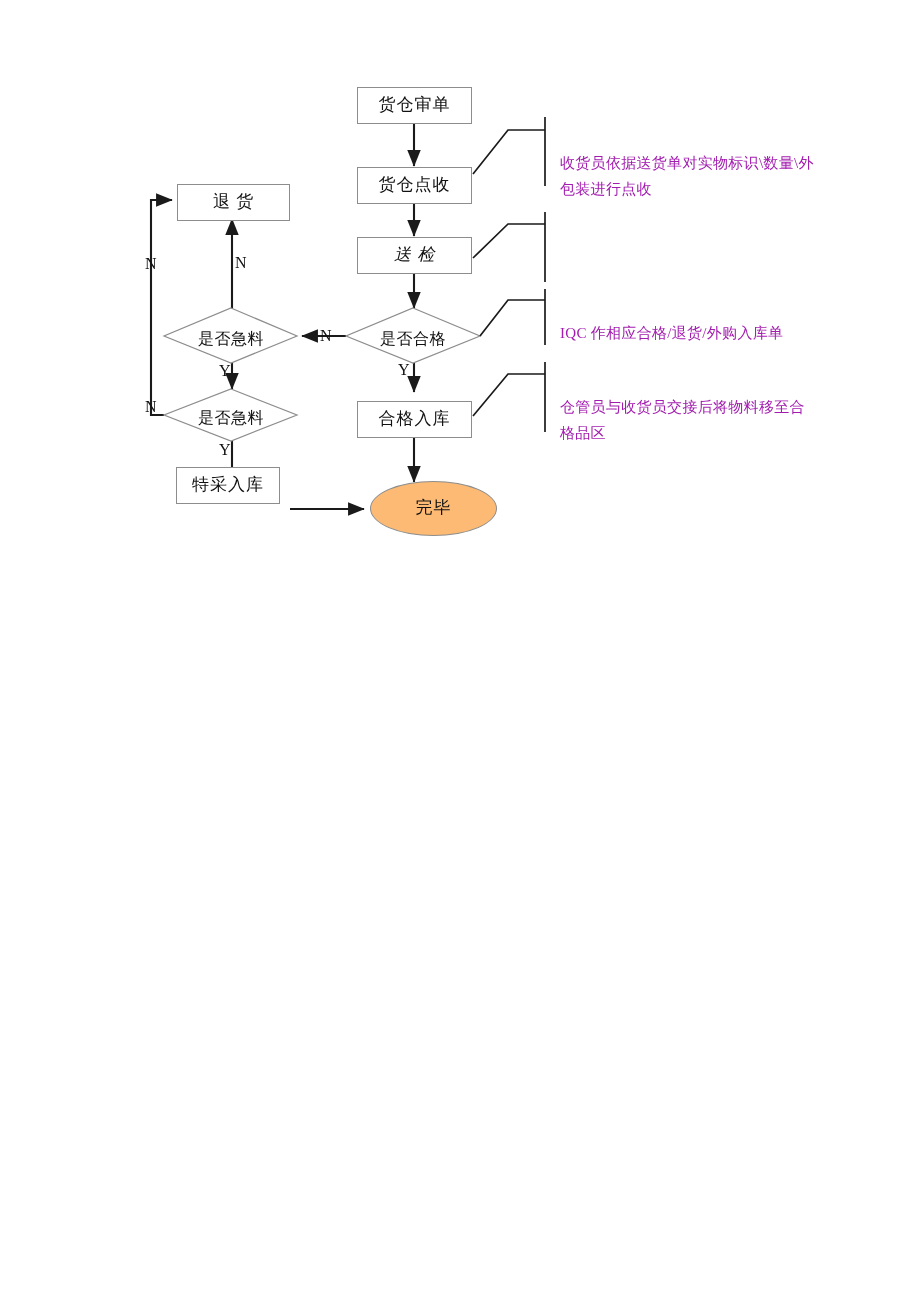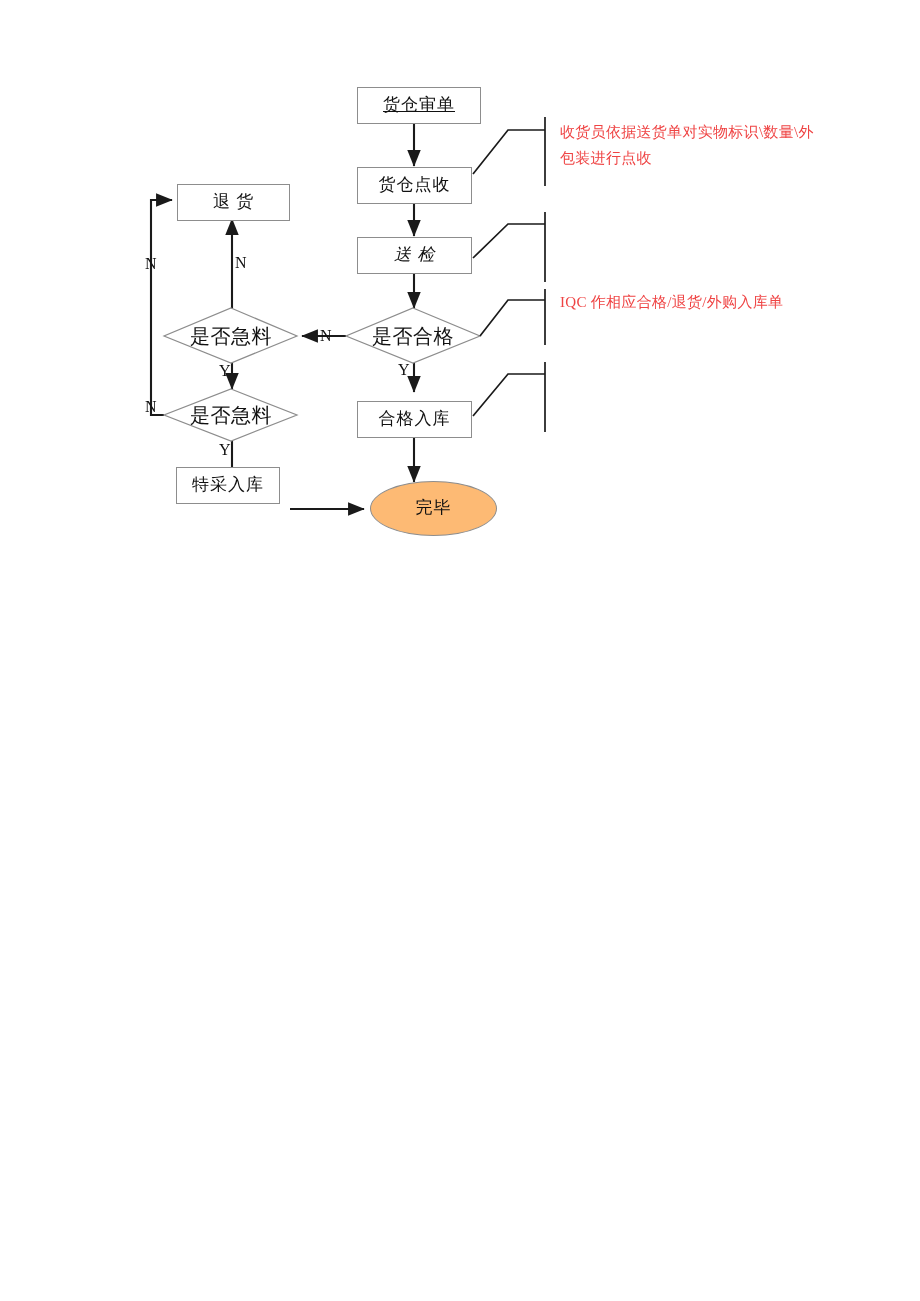--- a/index.html
+++ b/index.html
@@ -43,41 +43,42 @@
     background: #fdba74;
     border-radius: 50%;
     font-size: 17px;
     letter-spacing: 1px;
   }
   .dec-label {
     position: absolute;
     display: flex;
     align-items: flex-end;
     justify-content: center;
-    font-size: 20px;
+    font-size: 16px;
     color: #111111;
     letter-spacing: 0.5px;
     user-select: none;
     pointer-events: none;
   }
   .branch {
     position: absolute;
     font-size: 16px;
     color: #111111;
     font-family: "Liberation Serif", "DejaVu Serif", serif;
     user-select: none;
   }
   .note {
     position: absolute;
     font-size: 15px;
-    color: #ef4444;
+    color: #a21caf;
     line-height: 1.75;
     letter-spacing: 0.3px;
     width: 260px;
     user-select: none;
+    margin-top: 31px;
   }
   svg.layer {
     position: absolute;
     left: 0;
     top: 0;
     width: 920px;
     height: 1301px;
     overflow: visible;
   }
 </style>
@@ -132,21 +133,21 @@
       <line x1="545" y1="212" x2="545" y2="282"></line>
 
       <polyline points="480,336 508,300 545,300"></polyline>
       <line x1="545" y1="289" x2="545" y2="345"></line>
 
       <polyline points="473,416 508,374 545,374"></polyline>
       <line x1="545" y1="362" x2="545" y2="432"></line>
     </g>
   </svg>
 
-  <div class="node proc" style="left:357px; top:87px; width:124px; height:37px;text-decoration:underline;">
+  <div class="node proc" style="left:357px; top:87px; width:115px; height:37px;">
     <span>货仓审单</span>
   </div>
 
   <div class="node proc" style="left:357px; top:167px; width:115px; height:37px;">
     <span>货仓点收</span>
   </div>
 
   <div class="node proc" style="left:357px; top:237px; width:115px; height:37px;font-style:italic;">
     <span>送  检</span>
   </div>
@@ -191,14 +192,15 @@
 
   <div class="branch" style="left:219px; top:441px;">Y</div>
 
   <div class="branch" style="left:145px; top:255px;">N</div>
 
   <div class="note" style="left:560px; top:119px;">收货员依据送货单对实物标识\数量\外包装进行点收</div>
 
 
   <div class="note" style="left:560px; top:289px;">IQC 作相应合格/退货/外购入库单</div>
 
+  <div class="note" style="left:560px; top:363px;">仓管员与收货员交接后将物料移至合格品区</div>
 
 </div>
 
 </body></html>

